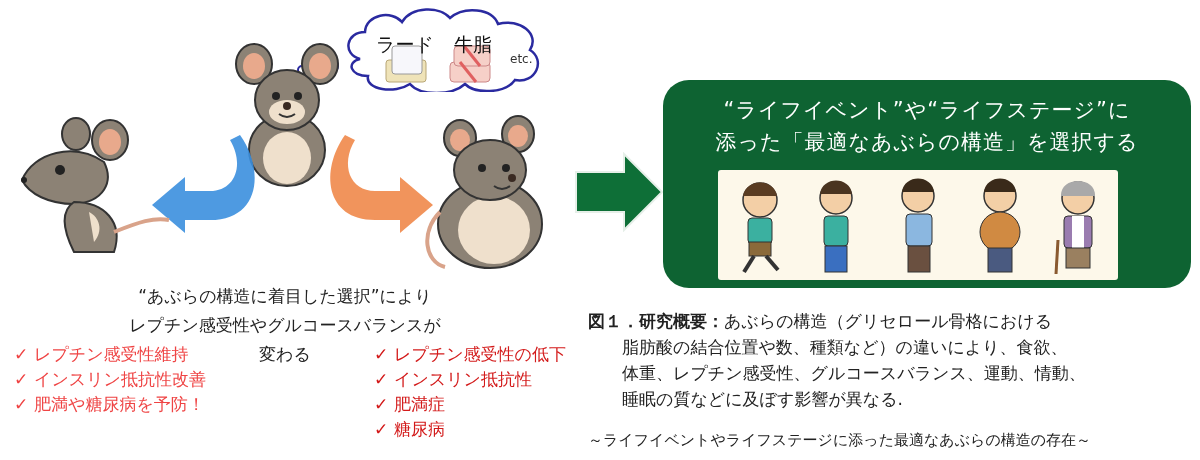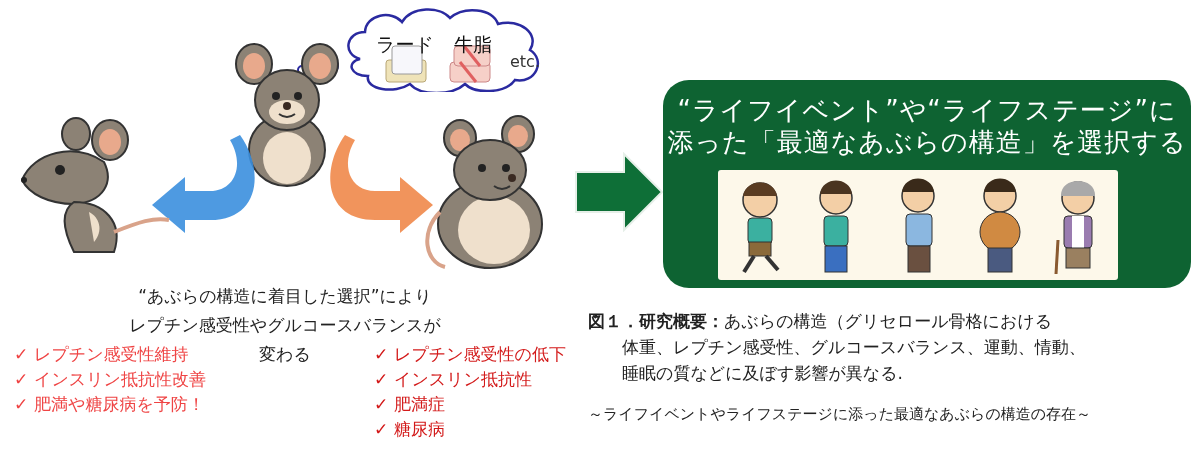--- a/index.html
+++ b/index.html
@@ -1,29 +1,29 @@
 <!DOCTYPE html>
 <html><head>
 <meta charset="utf-8">
 <style>
   html,body{margin:0;padding:0;background:#fff;}
   body{width:1200px;height:460px;position:relative;overflow:hidden;font-family:"DejaVu Sans","Liberation Sans",sans-serif;color:#222;}
   .abs{position:absolute;}
   .thought{left:340px;top:4px;width:210px;height:88px;}
   .thought-label{position:absolute;font-size:19px;color:#111;top:28px;}
-  .etc{position:absolute;left:170px;top:48px;font-size:16px;color:#333;}
+  .etc{position:absolute;left:170px;top:48px;font-size:12px;color:#333;}
   .center-text{left:60px;top:282px;width:450px;text-align:center;font-size:17px;line-height:29px;color:#222;}
   .list{font-size:17px;line-height:25px;}
   .list-blue{left:14px;top:342px;color:#ef4444;}
   .list-red{left:374px;top:342px;color:#d31a1a;}
   .list .item{white-space:nowrap;}
   .check{display:inline-block;width:20px;}
   .big-arrow{left:574px;top:152px;}
   .green-box{left:663px;top:80px;width:528px;height:208px;background:#0e6332;border-radius:26px;}
-  .green-title{position:absolute;left:0;right:0;top:14px;text-align:center;color:#fff;font-size:26px;line-height:32px;letter-spacing:1px;}
+  .green-title{position:absolute;left:0;right:0;top:14px;text-align:center;color:#fff;font-size:21px;line-height:32px;letter-spacing:1px;}
   .people{position:absolute;left:55px;top:90px;width:400px;height:110px;background:#fdf8ea;border-radius:3px;}
   .caption{left:588px;top:308px;width:600px;font-size:17px;line-height:26px;color:#222;}
   .cap-bold{font-weight:bold;}
   .cap-indent{padding-left:34px;}
   .cap-foot{font-size:15px;margin-top:15px;white-space:nowrap;}
 </style>
 </head>
 <body>
 
 <div class="abs thought">
@@ -171,16 +171,17 @@
         <rect x="354" y="46" width="12" height="32" fill="#fff"></rect>
         <rect x="348" y="78" width="24" height="20" fill="#9a8060" stroke="#333"></rect>
         <line x1="340" y1="70" x2="338" y2="104" stroke="#8a5a30" stroke-width="3"></line>
       </g>
     </svg>
   </div>
 </div>
 
 <div class="abs caption">
   <div><span class="cap-bold">図１．研究概要：</span><span>あぶらの構造（グリセロール骨格における</span></div>
+  <div class="cap-indent">脂肪酸の結合位置や数、種類など）の違いにより、食欲、</div>
   <div class="cap-indent">体重、レプチン感受性、グルコースバランス、運動、情動、</div>
   <div class="cap-indent">睡眠の質などに及ぼす影響が異なる.</div>
   <div class="cap-foot">～ライフイベントやライフステージに添った最適なあぶらの構造の存在～</div>
 </div>
 
 </body></html>

